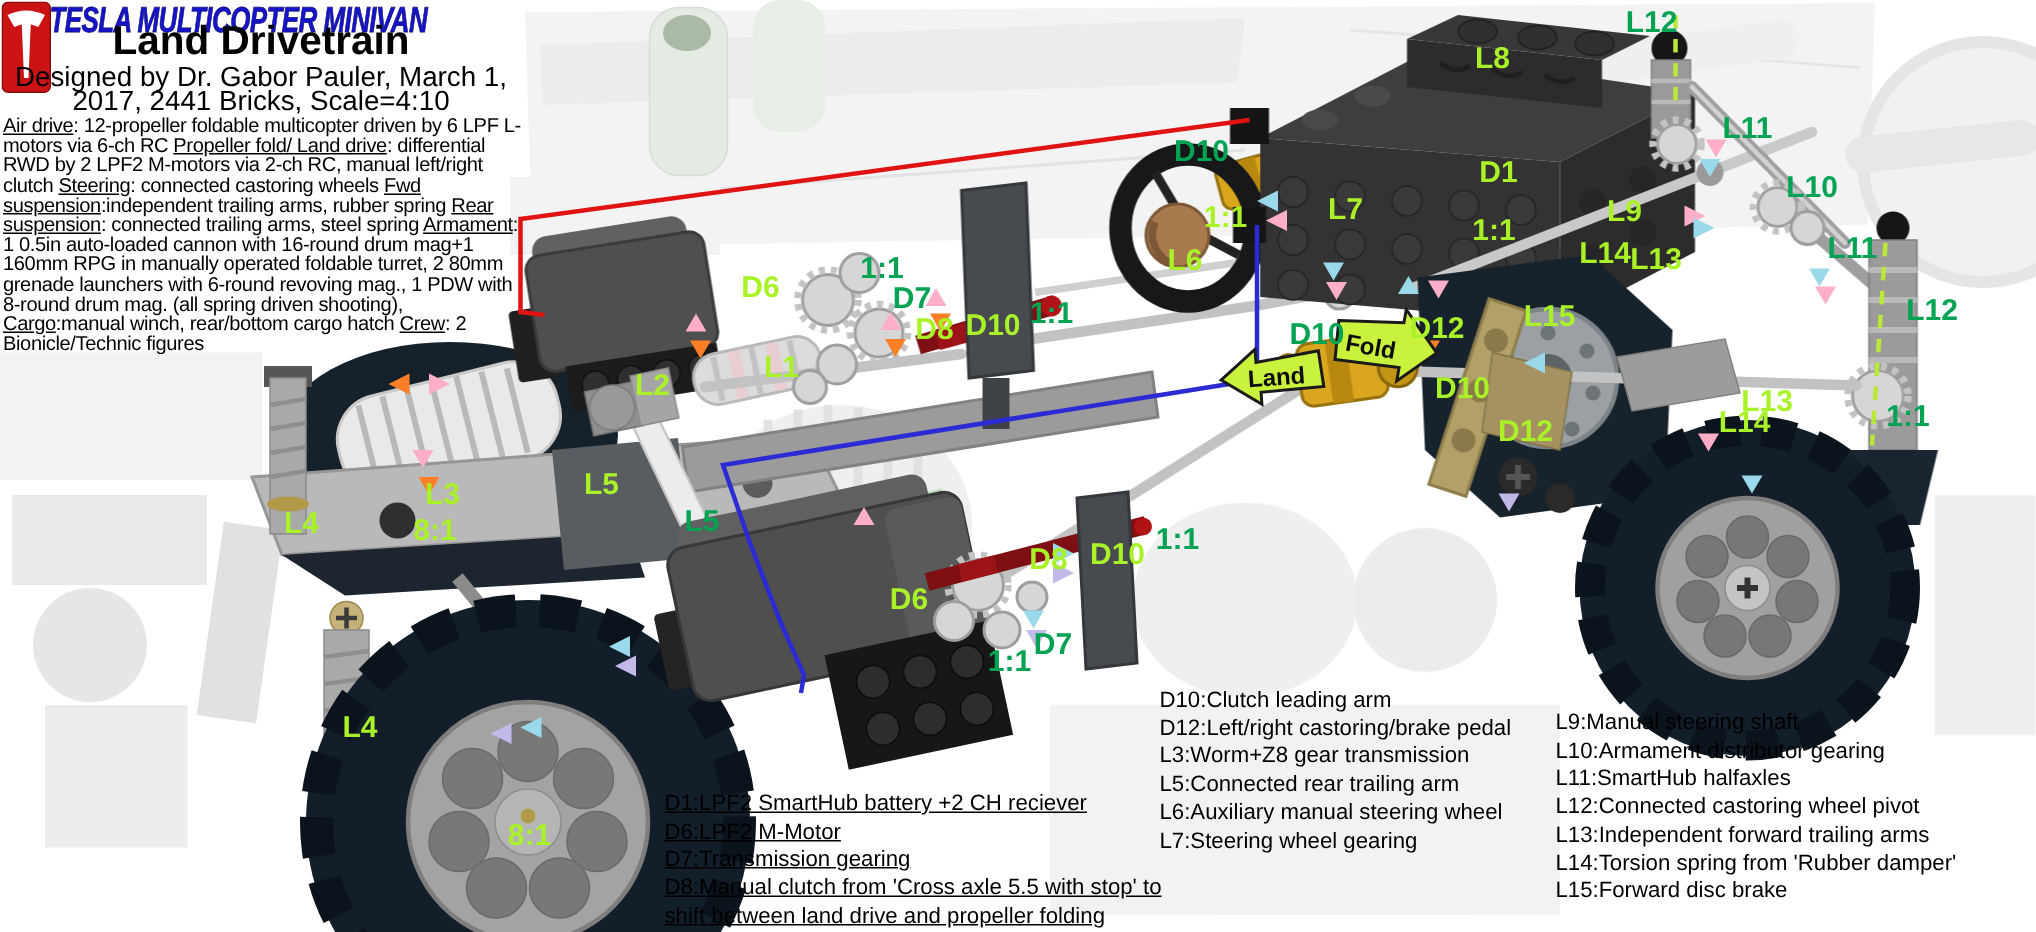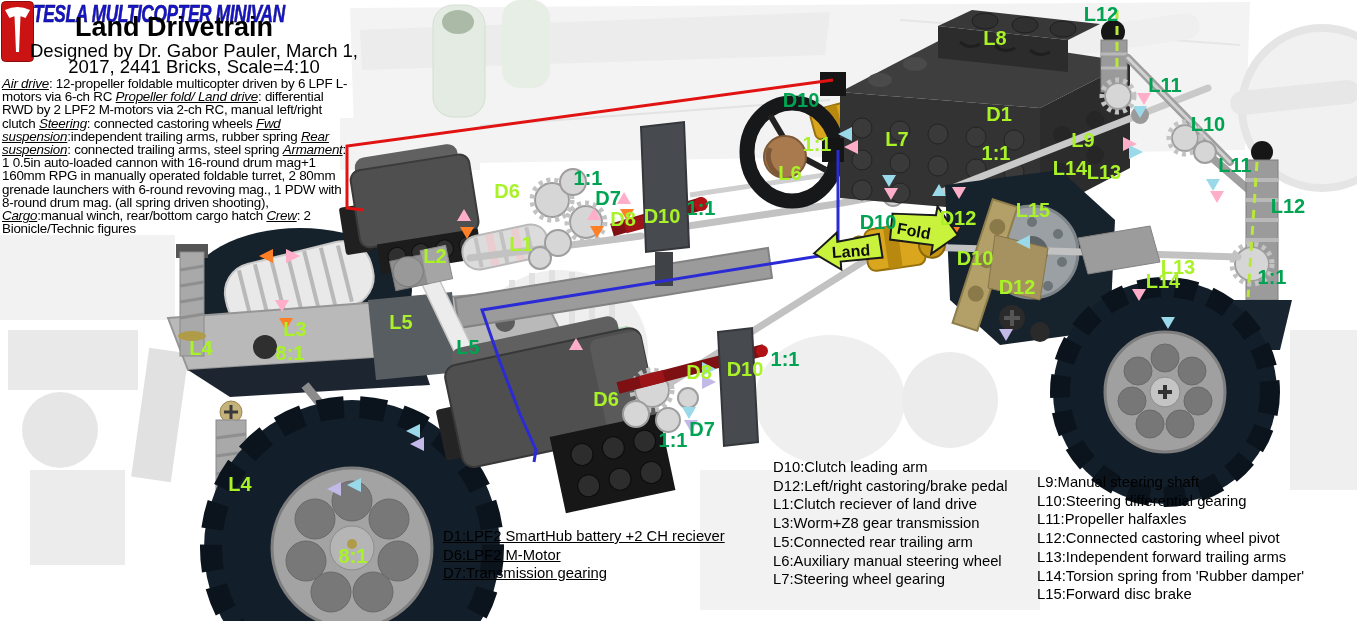--- a/index.html
+++ b/index.html
@@ -8,24 +8,24 @@
   .stage svg.diagram{position:absolute;left:0;top:0;}
   
   .hdr{position:absolute;left:0;top:0;width:352px;z-index:5;}
   .logo{position:absolute;left:1px;top:1px;width:33px;height:62px;}
   .brand{position:absolute;left:33px;top:0px;width:320px;font-weight:bold;font-style:italic;
          font-size:24px;color:#1513cc;white-space:nowrap;transform:scaleX(.72);transform-origin:left top;
          letter-spacing:-.5px;-webkit-text-stroke:.5px #0b0b60;}
   .title{position:absolute;left:0;top:13px;width:348px;text-align:center;font-weight:bold;
          font-size:27px;line-height:28px;}
   .designer{position:absolute;left:0;top:43px;width:348px;text-align:center;font-size:18.5px;
-            line-height:15.5px;padding-left:20px;}
+            line-height:15.5px;}
   .specs{position:absolute;left:2px;top:77px;width:350px;font-size:13.4px;line-height:13.2px;
          letter-spacing:-.25px;}
-  .specs .uw{text-decoration:underline;font-style:italic;}
+  .specs .uw{text-decoration:underline;}
   
   .legend-col{position:absolute;font-size:14.8px;line-height:18.7px;z-index:5;}
   #legend1{left:443px;top:527px;width:336px;text-decoration:underline;}
   #legend2{left:773px;top:458px;width:270px;}
   #legend3{left:1037px;top:473px;width:320px;}
   
   .plabel{font-family:"Liberation Sans",sans-serif;font-weight:bold;font-size:20px;text-anchor:middle;}
   .plabel.bright{fill:#aaf228;}
   .plabel.dark{fill:#00a352;}
   .modetxt{font-family:"Liberation Sans",sans-serif;font-weight:bold;font-size:16px;fill:#0d0d0d;
@@ -472,32 +472,32 @@
       <div>Designed by Dr. Gabor Pauler, March 1,</div>
       <div>2017, 2441 Bricks, Scale=4:10</div>
     </div>
     <div class="specs" id="specs"><span class="uw">Air drive</span><span>: 12-propeller foldable multicopter driven by 6 LPF L-motors via 6-ch RC </span><span class="uw">Propeller fold/ Land drive</span><span>: differential RWD by 2 LPF2 M-motors via 2-ch RC, manual left/right clutch </span><span class="uw">Steering</span><span>: connected castoring wheels </span><span class="uw">Fwd suspension</span><span>:independent trailing arms, rubber spring </span><span class="uw">Rear suspension</span><span>: connected trailing arms, steel spring </span><span class="uw">Armament</span><span>: 1 0.5in auto-loaded cannon with 16-round drum mag+1 160mm RPG in manually operated foldable turret, 2 80mm grenade launchers with 6-round revoving mag., 1 PDW with 8-round drum mag. (all spring driven shooting), </span><span class="uw">Cargo</span><span>:manual winch, rear/bottom cargo hatch </span><span class="uw">Crew</span><span>: 2 Bionicle/Technic figures</span></div>
   </div>
 
   <div class="legend-col" id="legend1">
       <div>D1:LPF2 SmartHub battery  +2 CH reciever</div>
       <div>D6:LPF2 M-Motor</div>
       <div>D7:Transmission gearing</div>
+      <div>D8:Manual clutch from 'Cross axle 5.5 with stop' to shift between land drive and propeller folding</div>
     </div>
   <div class="legend-col" id="legend2">
       <div>D10:Clutch leading arm</div>
       <div>D12:Left/right castoring/brake pedal</div>
-      <div>L1:Clutch reciever of land drive</div>
       <div>L3:Worm+Z8 gear transmission</div>
       <div>L5:Connected rear trailing arm</div>
       <div>L6:Auxiliary manual steering wheel</div>
       <div>L7:Steering wheel gearing</div>
     </div>
   <div class="legend-col" id="legend3">
       <div>L9:Manual steering shaft</div>
-      <div>L10:Steering differential gearing</div>
-      <div>L11:Propeller halfaxles</div>
+      <div>L10:Armament distributor gearing</div>
+      <div>L11:SmartHub halfaxles</div>
       <div>L12:Connected castoring wheel pivot</div>
       <div>L13:Independent forward trailing arms</div>
       <div>L14:Torsion spring from 'Rubber damper'</div>
       <div>L15:Forward disc brake</div>
     </div>
 </div>
 
 </body></html>

